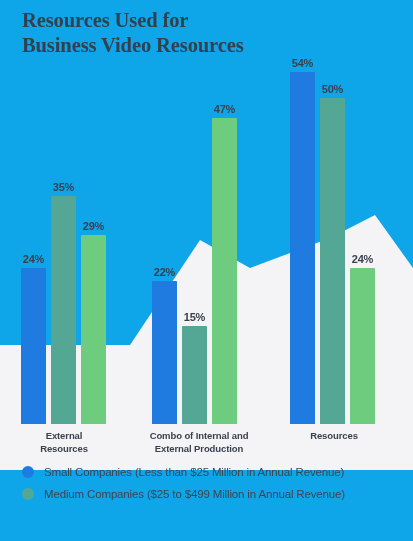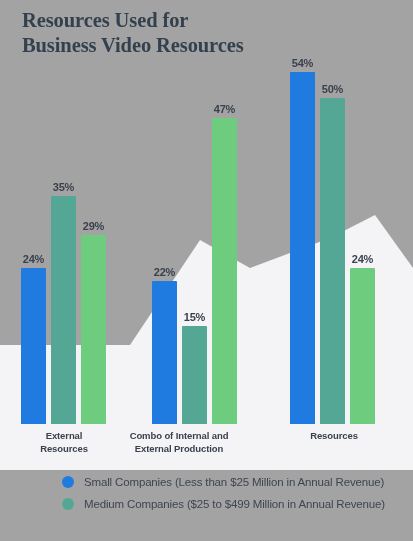--- a/index.html
+++ b/index.html
@@ -12,21 +12,21 @@
     background: #ffffff;
     font-family: "Liberation Sans", sans-serif;
     overflow: hidden;
     position: relative;
   }
 
   #chart-root {
     position: relative;
     width: 413px;
     height: 541px;
-    background: #a3a3a3;
+    background: #0ea5e9;
     overflow: hidden;
     text-decoration: underline;
   }
 
   
   .bg-decor {
     position: absolute;
     left: 0;
     top: 0;
     width: 413px;
@@ -112,38 +112,37 @@
     position: absolute;
     top: 0;
     text-align: center;
     font-size: 9.5px;
     font-weight: bold;
     color: #3a414d;
     line-height: 12.5px;
     letter-spacing: -0.1px;
   }
   .cat.c0 { left: 4px;   width: 120px; }
-  .cat.c1 { left: 114px; width: 130px; }
+  .cat.c1 { left: 134px; width: 130px; }
   .cat.c2 { left: 275px; width: 118px; }
 
   
   .legend {
     position: absolute;
     left: 0;
     top: 466px;
     width: 413px;
     z-index: 3;
   }
   .legend-row {
     position: relative;
     height: 22px;
     display: flex;
-    align-items: flex-end;
+    align-items: flex-start;
     padding-left: 22px;
-    margin-left: 40px;
   }
   .legend-dot {
     width: 12px;
     height: 12px;
     border-radius: 50%;
     flex: 0 0 auto;
   }
   .legend-text {
     margin-left: 10px;
     font-size: 11.5px;

